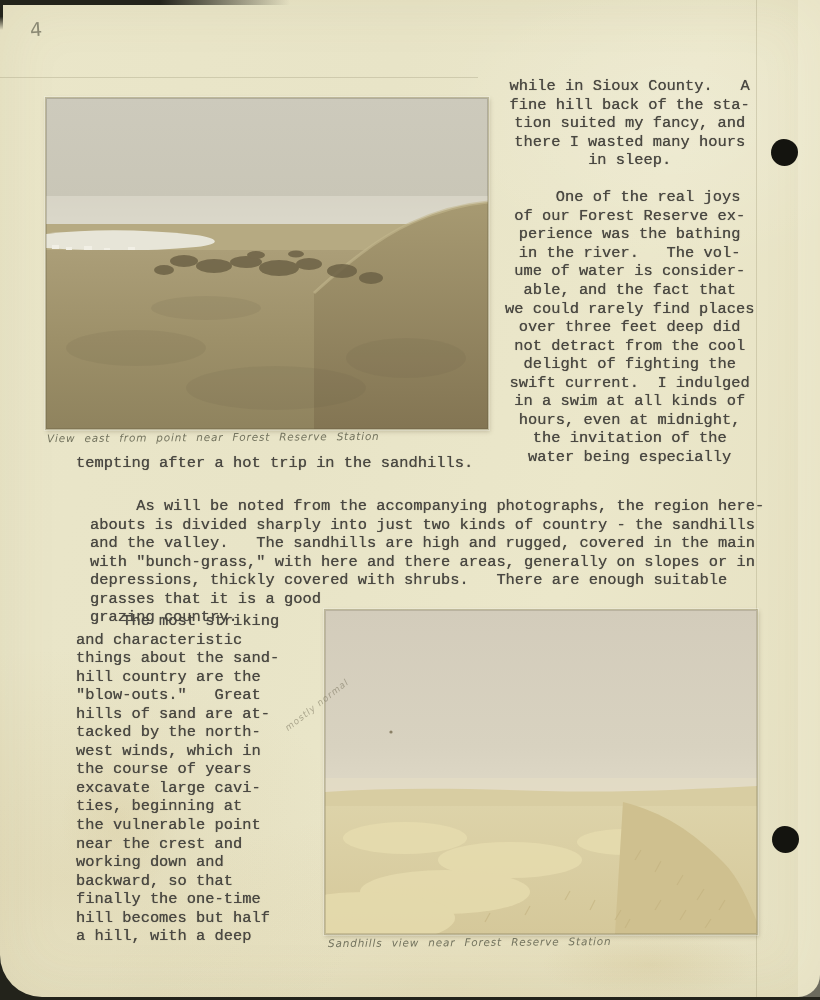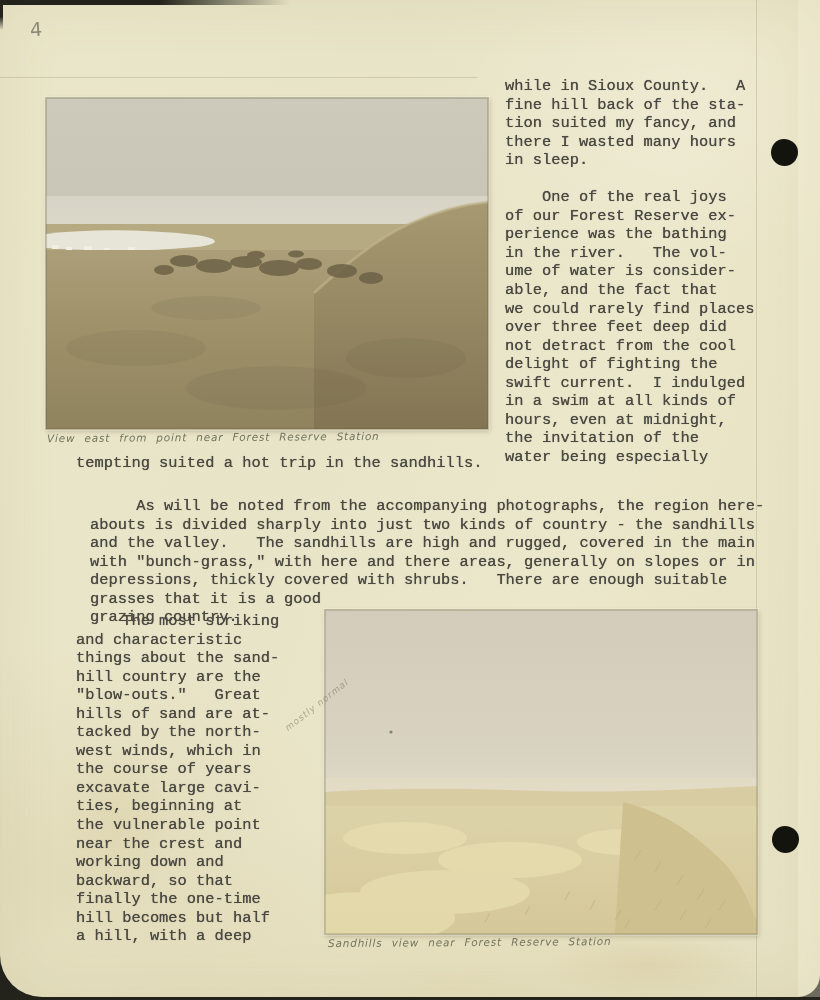--- a/index.html
+++ b/index.html
@@ -29,21 +29,21 @@
     background:rgba(247,244,222,0.35);}
 
   .page-number{position:absolute;left:30px;top:18px;
     font-family:"DejaVu Sans",sans-serif;font-size:19px;color:#8b8974;
     transform:rotate(-4deg);}
 
   .typed{position:absolute;white-space:pre;
     font-family:"Liberation Mono","DejaVu Sans Mono",monospace;
     font-size:15.4px;line-height:18.55px;color:#4a4842;
     text-shadow:0 0 0.7px rgba(64,62,54,0.85);}
-  .t-right{left:505px;top:77px;}
+  .t-right{left:505px;top:77px;text-align:center;}
   .t-tempting{left:76px;top:454px;}
   .t-middle{left:90px;top:497px;}
   .t-left{left:76px;top:612px;}
 
   .photo{position:absolute;border:1px solid rgba(110,100,70,0.35);
     box-shadow:0 0 0 1px rgba(255,255,255,0.25), 1px 2px 4px rgba(90,80,50,0.25);}
   .photo svg{display:block;}
   .photo-1{left:45px;top:97px;width:442px;height:331px;}
   .photo-2{left:324px;top:609px;width:432px;height:324px;}
 
@@ -187,21 +187,21 @@
 able, and the fact that
 we could rarely find places
 over three feet deep did
 not detract from the cool
 delight of fighting the
 swift current.  I indulged
 in a swim at all kinds of
 hours, even at midnight,
 the invitation of the
 water being especially</div>
-    <div class="typed t-tempting">tempting suited a hot trip in the sandhills.</div>
+    <div class="typed t-tempting">tempting after a hot trip in the sandhills.</div>
     <div class="typed t-middle">     As will be noted from the accompanying photographs, the region here-
 abouts is divided sharply into just two kinds of country - the sandhills
 and the valley.   The sandhills are high and rugged, covered in the main
 with "bunch-grass," with here and there areas, generally on slopes or in
 depressions, thickly covered with shrubs.   There are enough suitable
 grasses that it is a good
 grazing country.</div>
     <div class="typed t-left">     The most striking
 and characteristic
 things about the sand-

